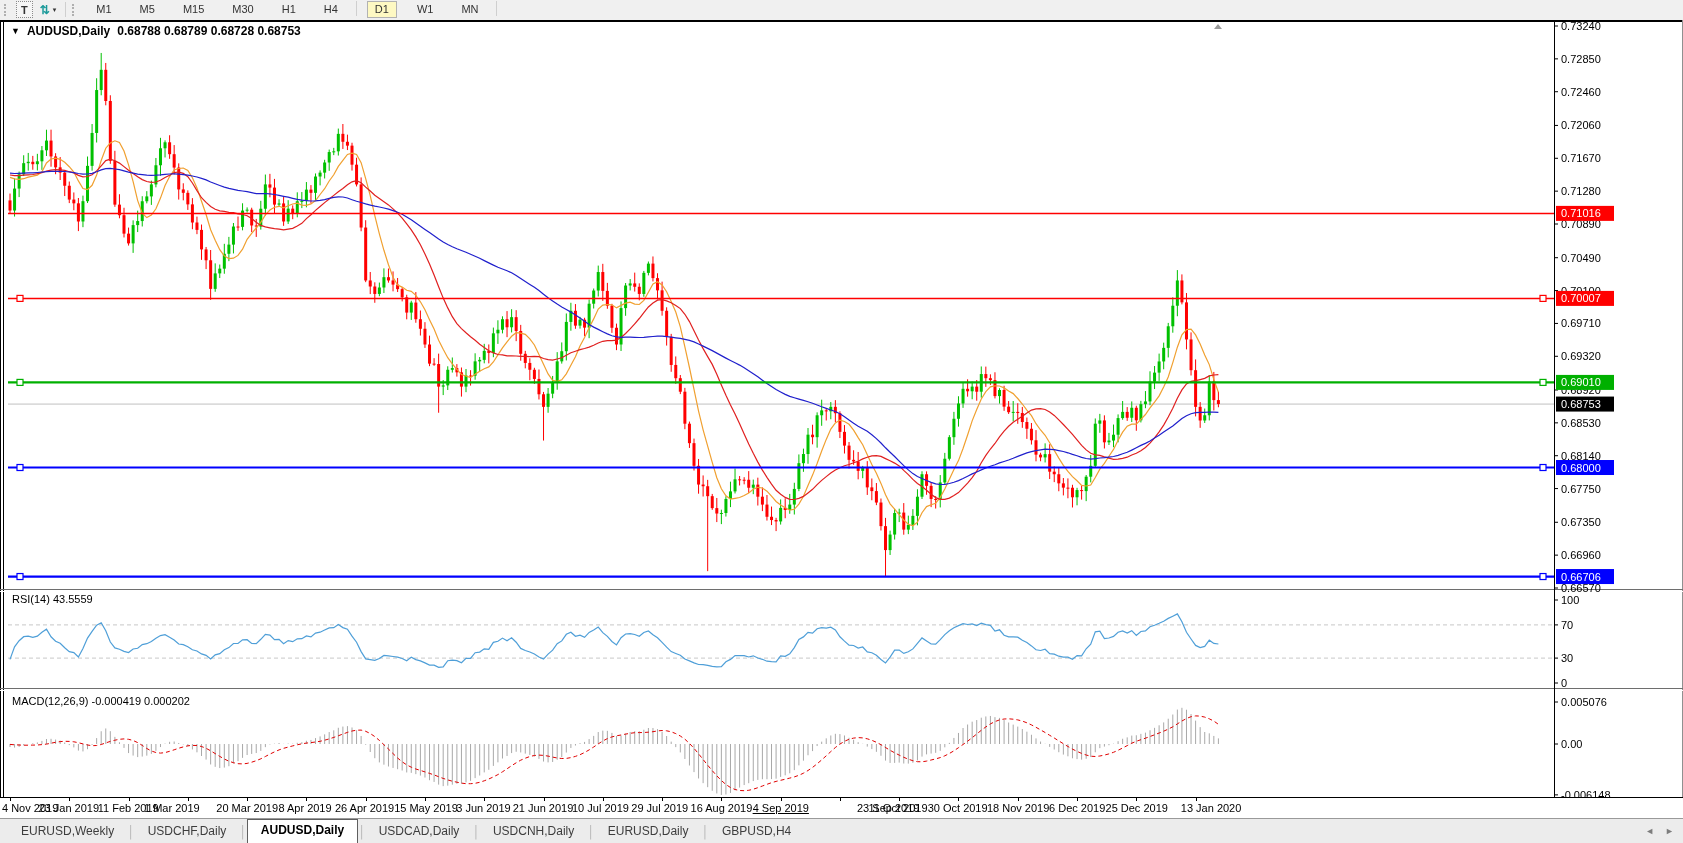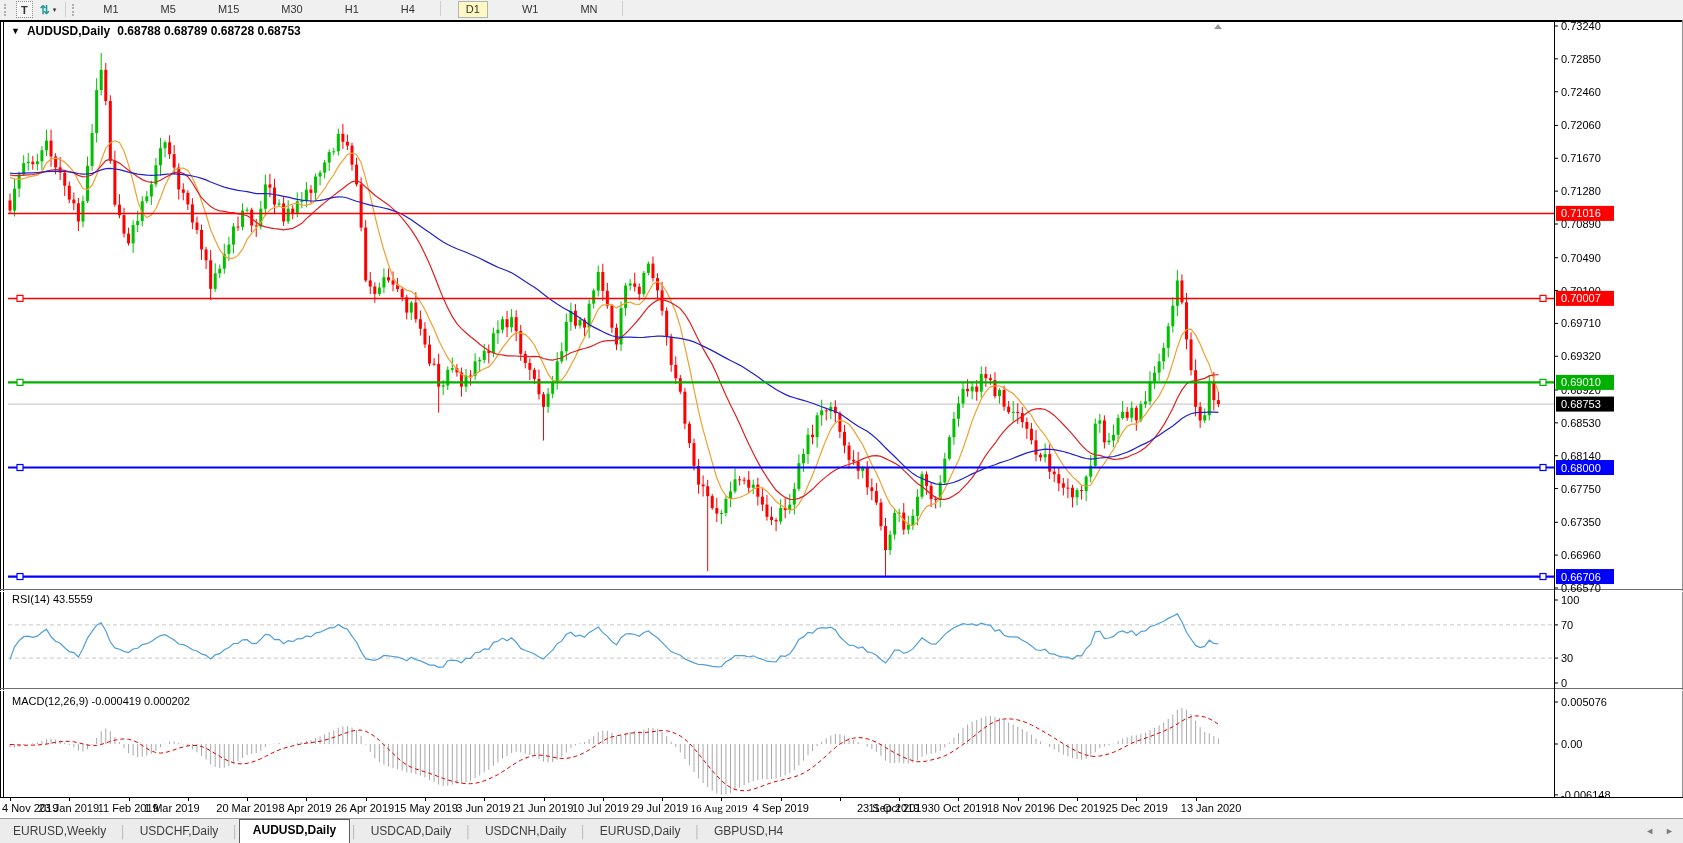--- a/index.html
+++ b/index.html
@@ -8,21 +8,21 @@
     background:#f0f0f0;font-family:"Liberation Sans",sans-serif;
     -webkit-font-smoothing:none;
   }
   
   .toolbar{
     position:absolute;top:0;left:0;right:0;height:19px;
     display:flex;align-items:center;background:#f0f0f0;
     font-size:11px;color:#333;padding-left:2px;
   }
   .grip{width:4px;height:12px;border-left:2px dotted #b0b0b0;margin:0 4px 0 2px}
-  .tbtn{padding:1px 7px;border:1px solid transparent;margin:0 13px;cursor:default;line-height:13px}
+  .tbtn{padding:1px 7px;border:1px solid transparent;margin:0 6px;cursor:default;line-height:13px}
   .tbtn.active{background:#fef9c3;border-color:#b2b2b2}
   .toolbtn{display:flex;align-items:center;border:1px dotted #8a8a8a;background:#f5f5f5;
     padding:0 4px;height:15px;margin:0 2px;font-weight:bold;cursor:default}
   .iconbtn{display:flex;align-items:center;padding:0 3px;height:15px;margin:0 2px;cursor:default}
   .sortglyph{color:#1c9a9a;font-size:12px;font-weight:bold;line-height:12px}
   .caret-sm{font-size:7px;color:#333;margin-left:3px}
   .sepv{width:1px;height:15px;background:#cfcfcf;margin:0 4px}
   
   .title-overlay{
     position:absolute;top:24px;left:11px;font-size:12px;color:#000;
@@ -34,21 +34,21 @@
     position:absolute;top:797px;left:0;width:1683px;height:20px;
     background:#fff;border-top:1px solid #000;font-size:11px;color:#000;
   }
   .datebar .dlabel{position:absolute;top:4px;white-space:nowrap}
   .datebar .dtick{position:absolute;top:0;width:1px;height:3px;background:#000}
   
   .tabbar{
     position:absolute;top:818px;left:0;width:1683px;height:25px;
     background:#ececec;border-top:1px solid #9a9a9a;
     display:flex;align-items:flex-end;font-size:12px;color:#3d3d3d;
-    box-sizing:border-box;
+    padding-left:8px;box-sizing:border-box;
   }
   .tab{padding:4px 13px 5px;cursor:default;white-space:nowrap}
   .tab.active{
     background:#fff;border:1px solid #5f5f5f;border-bottom:none;
     font-weight:bold;color:#000;padding:3px 13px 6px;
   }
   .tabsep{color:#b4b4b4;align-self:center;padding-top:2px}
   .tab-arrows{position:absolute;right:9px;bottom:7px;display:flex;gap:11px;color:#7d7d7d;font-size:9px}
   .tab-arrows span{cursor:default}
   svg text{font-family:"Liberation Sans",sans-serif}
@@ -1047,23 +1047,23 @@
     <span class="dlabel" style="left: 394.16px;">15 May 2019</span>
     <div class="dtick" style="left: 484.24px;"></div>
     <span class="dlabel" style="left: 456.24px;">3 Jun 2019</span>
     <div class="dtick" style="left: 543.52px;"></div>
     <span class="dlabel" style="left: 512.72px;">21 Jun 2019</span>
     <div class="dtick" style="left: 602.8px;"></div>
     <span class="dlabel" style="left: 572px;">10 Jul 2019</span>
     <div class="dtick" style="left: 662.08px;"></div>
     <span class="dlabel" style="left: 631.28px;">29 Jul 2019</span>
     <div class="dtick" style="left: 721.36px;"></div>
-    <span class="dlabel" style="left: 690.56px; font-family: Liberation Serif, serif;">16 Aug 2019</span>
+    <span class="dlabel" style="left: 690.56px;">16 Aug 2019</span>
     <div class="dtick" style="left: 780.64px;"></div>
-    <span class="dlabel" style="left: 752.64px;">4 Sep 2019</span>
+    <span class="dlabel" style="left: 752.64px; text-decoration: underline;">4 Sep 2019</span>
     <div class="dtick" style="left: 839.92px;"></div>
     <span class="dlabel" style="left: 857px; text-align: center;">23 Sep 2019</span>
     <div class="dtick" style="left: 899.2px;"></div>
     <span class="dlabel" style="left: 868.4px;">11 Oct 2019</span>
     <div class="dtick" style="left: 958.48px;"></div>
     <span class="dlabel" style="left: 927.68px; text-align: center;">30 Oct 2019</span>
     <div class="dtick" style="left: 1017.76px;"></div>
     <span class="dlabel" style="left: 986.96px;">18 Nov 2019</span>
     <div class="dtick" style="left: 1077.04px;"></div>
     <span class="dlabel" style="left: 1049.04px;">6 Dec 2019</span>

